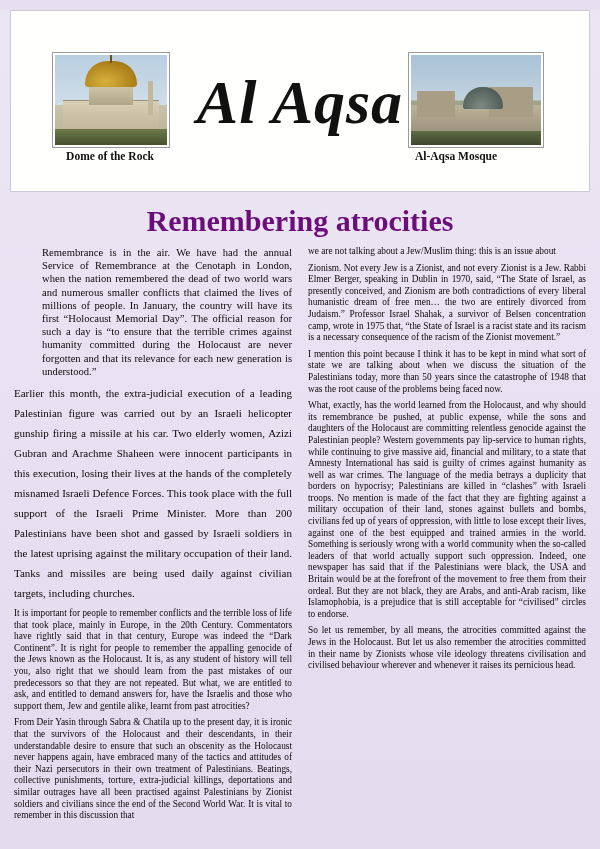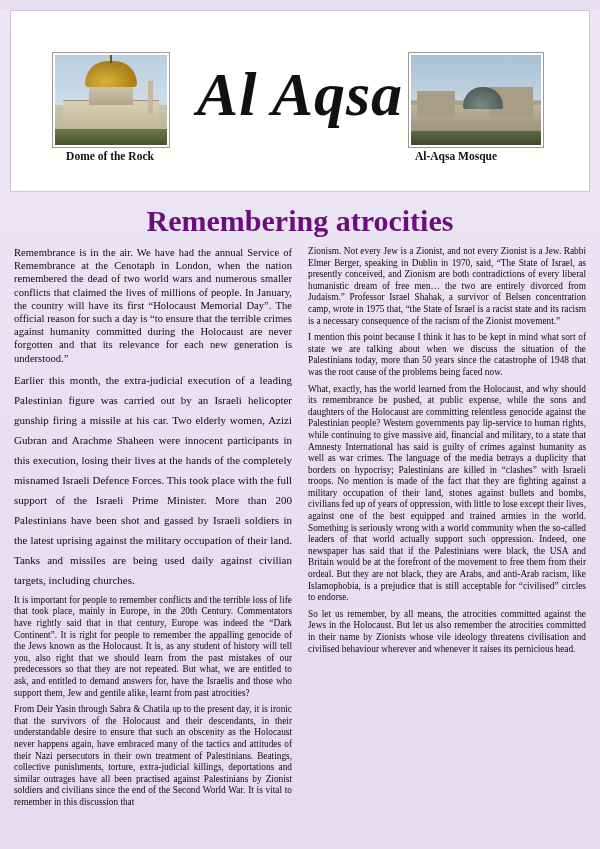--- a/index.html
+++ b/index.html
@@ -49,21 +49,21 @@
     color: #111;
     text-align: center;
   }
   .caption-left { left: 24px; width: 150px; }
   .caption-right { left: 366px; width: 158px; }
 
   .logo-title {
     position: absolute;
     left: 0;
     right: 0;
-    top: 48px;
+    top: 56px;
     text-align: center;
     font-family: "Liberation Serif", serif;
     font-style: italic;
     font-weight: bold;
     font-size: 62px;
     letter-spacing: 1px;
     color: #111;
   }
 
   
@@ -164,20 +164,21 @@
     text-align: justify;
     color: #0b0b0b;
   }
   .col p {
     margin: 0 0 5px 0;
     text-indent: 0;
   }
   .col .lead {
     font-size: 10.6px;
     line-height: 13.2px;
+    margin-left: 28px;
   }
   .col .lead2 {
     font-size: 11px;
     line-height: 20px;
   }
 </style>
 </head>
 <body>
 
 <div class="page">
@@ -212,19 +213,20 @@
   <div class="headline">Remembering atrocities</div>
 
   <div class="columns">
     <div class="col">
       <p class="lead">Remembrance is in the air. We have had the annual Service of Remembrance at the Cenotaph in London, when the nation remembered the dead of two world wars and numerous smaller conflicts that claimed the lives of millions of people. In January, the country will have its first “Holocaust Memorial Day”. The official reason for such a day is “to ensure that the terrible crimes against humanity committed during the Holocaust are never forgotten and that its relevance for each new generation is understood.”</p>
       <p class="lead2">Earlier this month, the extra-judicial execution of a leading Palestinian figure was carried out by an Israeli helicopter gunship firing a missile at his car. Two elderly women, Azizi Gubran and Arachme Shaheen were innocent participants in this execution, losing their lives at the hands of the completely misnamed Israeli Defence Forces. This took place with the full support of the Israeli Prime Minister. More than 200 Palestinians have been shot and gassed by Israeli soldiers in the latest uprising against the military occupation of their land. Tanks and missiles are being used daily against civilian targets, including churches.</p>
       <p>It is important for people to remember conflicts and the terrible loss of life that took place, mainly in Europe, in the 20th Century. Commentators have rightly said that in that century, Europe was indeed the “Dark Continent”. It is right for people to remember the appalling genocide of the Jews known as the Holocaust. It is, as any student of history will tell you, also right that we should learn from the past mistakes of our predecessors so that they are not repeated. But what, we are entitled to ask, and entitled to demand answers for, have the Israelis and those who support them, Jew and gentile alike, learnt from past atrocities?</p>
       <p>From Deir Yasin through Sabra &amp; Chatila up to the present day, it is ironic that the survivors of the Holocaust and their descendants, in their understandable desire to ensure that such an obscenity as the Holocaust never happens again, have embraced many of the tactics and attitudes of their Nazi persecutors in their own treatment of Palestinians. Beatings, collective punishments, torture, extra-judicial killings, deportations and similar outrages have all been practised against Palestinians by Zionist soldiers and civilians since the end of the Second World War. It is vital to remember in this discussion that</p>
     </div>
     <div class="col">
+      <p>we are not talking about a Jew/Muslim thing: this is an issue about</p>
       <p>Zionism. Not every Jew is a Zionist, and not every Zionist is a Jew. Rabbi Elmer Berger, speaking in Dublin in 1970, said, “The State of Israel, as presently conceived, and Zionism are both contradictions of every liberal humanistic dream of free men… the two are entirely divorced from Judaism.” Professor Israel Shahak, a survivor of Belsen concentration camp, wrote in 1975 that, “the State of Israel is a racist state and its racism is a necessary consequence of the racism of the Zionist movement.”</p>
       <p>I mention this point because I think it has to be kept in mind what sort of state we are talking about when we discuss the situation of the Palestinians today, more than 50 years since the catastrophe of 1948 that was the root cause of the problems being faced now.</p>
       <p>What, exactly, has the world learned from the Holocaust, and why should its remembrance be pushed, at public expense, while the sons and daughters of the Holocaust are committing relentless genocide against the Palestinian people? Western governments pay lip-service to human rights, while continuing to give massive aid, financial and military, to a state that Amnesty International has said is guilty of crimes against humanity as well as war crimes. The language of the media betrays a duplicity that borders on hypocrisy; Palestinians are killed in “clashes” with Israeli troops. No mention is made of the fact that they are fighting against a military occupation of their land, stones against bullets and bombs, civilians fed up of years of oppression, with little to lose except their lives, against one of the best equipped and trained armies in the world. Something is seriously wrong with a world community when the so-called leaders of that world actually support such oppression. Indeed, one newspaper has said that if the Palestinians were black, the USA and Britain would be at the forefront of the movement to free them from their ordeal. But they are not black, they are Arabs, and anti-Arab racism, like Islamophobia, is a prejudice that is still acceptable for “civilised” circles to endorse.</p>
       <p>So let us remember, by all means, the atrocities committed against the Jews in the Holocaust. But let us also remember the atrocities committed in their name by Zionists whose vile ideology threatens civilisation and civilised behaviour wherever and whenever it raises its pernicious head.</p>
     </div>
   </div>
 </div>
 
 </body></html>

